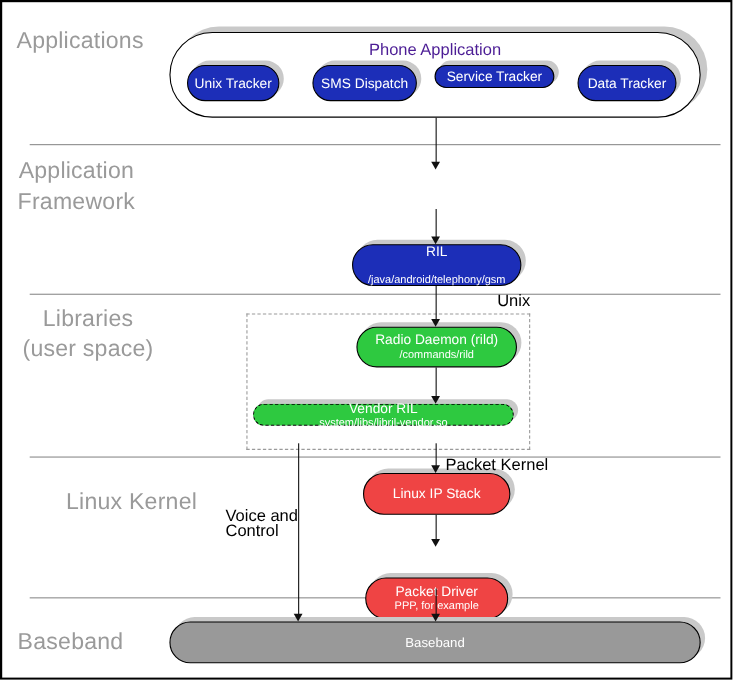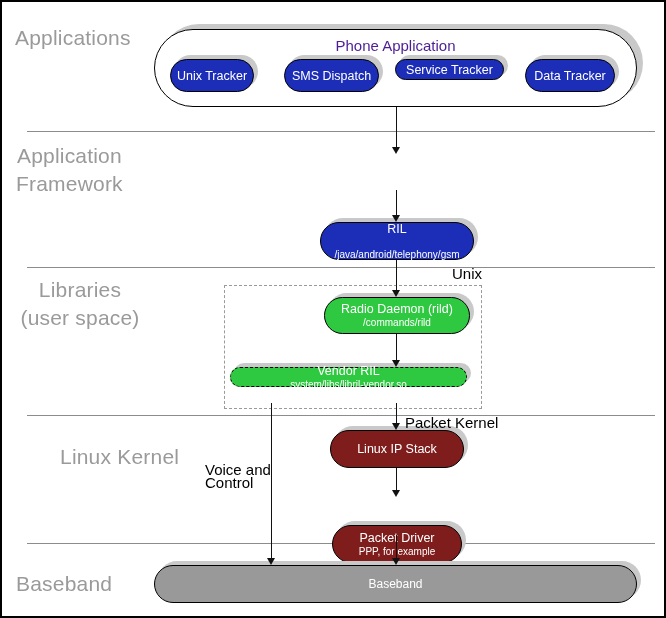--- a/index.html
+++ b/index.html
@@ -10,21 +10,21 @@
 
   .shadowed{box-shadow:4px -4px 0 #c9c9c9;}
   .bigshadow{box-shadow:6px -5px 0 #c9c9c9;}
 
   .app-container{position:absolute;left:152px;top:27px;width:483px;height:78px;background:#fff;border:1.3px solid #000;border-radius:40px;box-sizing:border-box;}
   .app-title{position:absolute;left:0;right:0;top:7px;text-align:center;font-size:15px;color:#4c1d95;}
 
   .pill{position:absolute;box-sizing:border-box;border:1.6px solid #000;border-radius:999px;color:#fff;display:flex;flex-direction:column;align-items:center;justify-content:center;text-align:center;}
   .pill.blue{background:#1c2eb8;}
   .pill.green{background:#2ec940;}
-  .pill.red{background:#7f1d1d;}
+  .pill.red{background:#ef4444;}
   .pill.gray{background:#999999;}
   .pill.dashed{border-style:dashed;}
   .pill-title{font-size:12.5px;line-height:15px;}
   .pill-sub{font-size:10px;line-height:12px;}
   .tracker{font-size:12.5px;}
 
   .dashed-box{position:absolute;left:222px;top:283px;width:258px;height:124px;border:1.5px dashed #9a9a9a;box-sizing:border-box;}
 
   .note{position:absolute;font-size:15px;line-height:13px;color:#000;}
 

